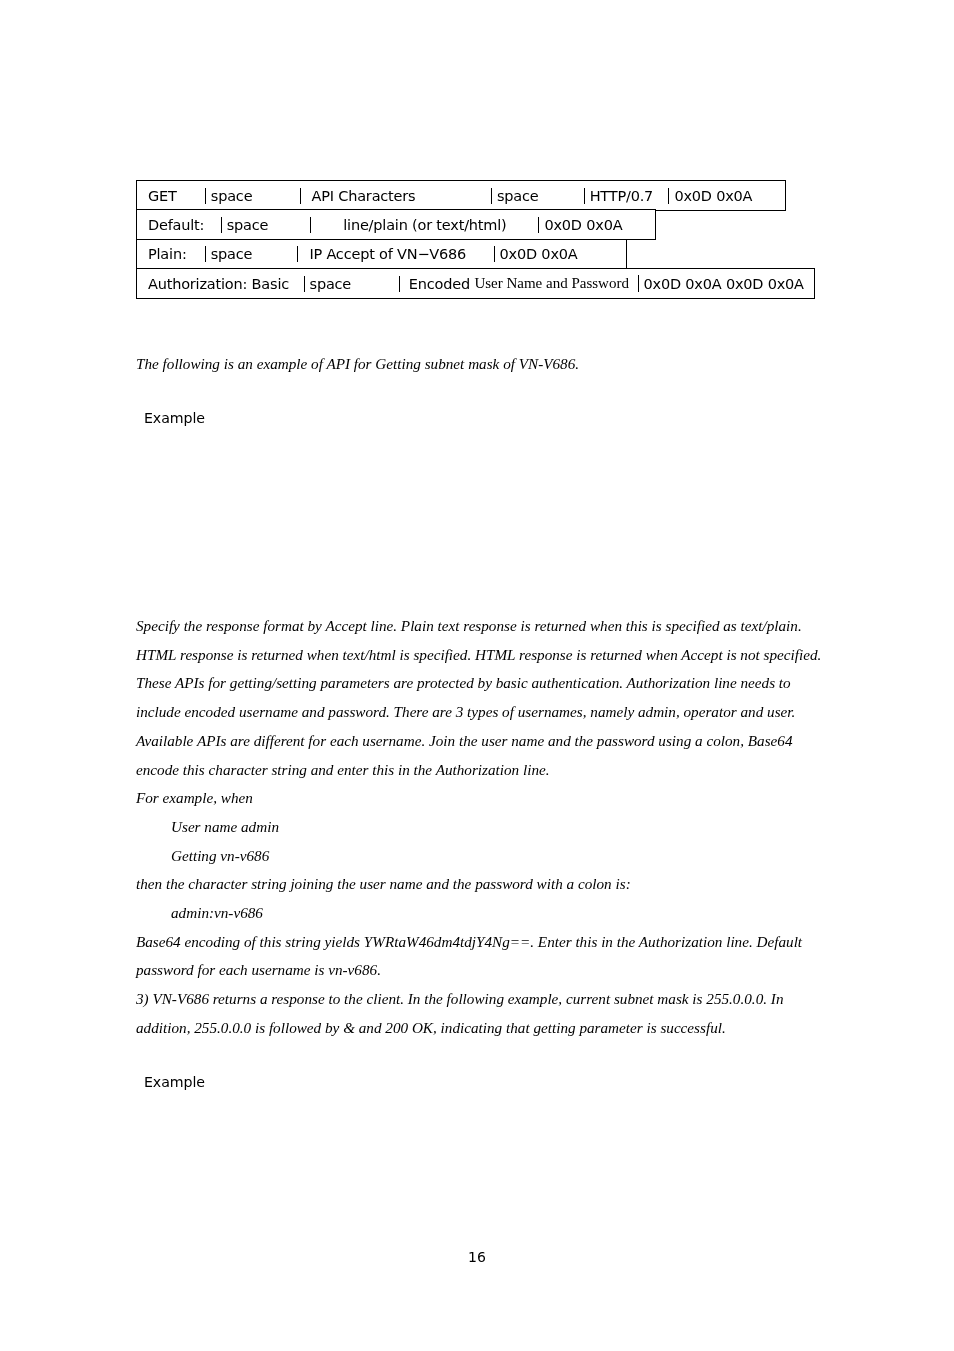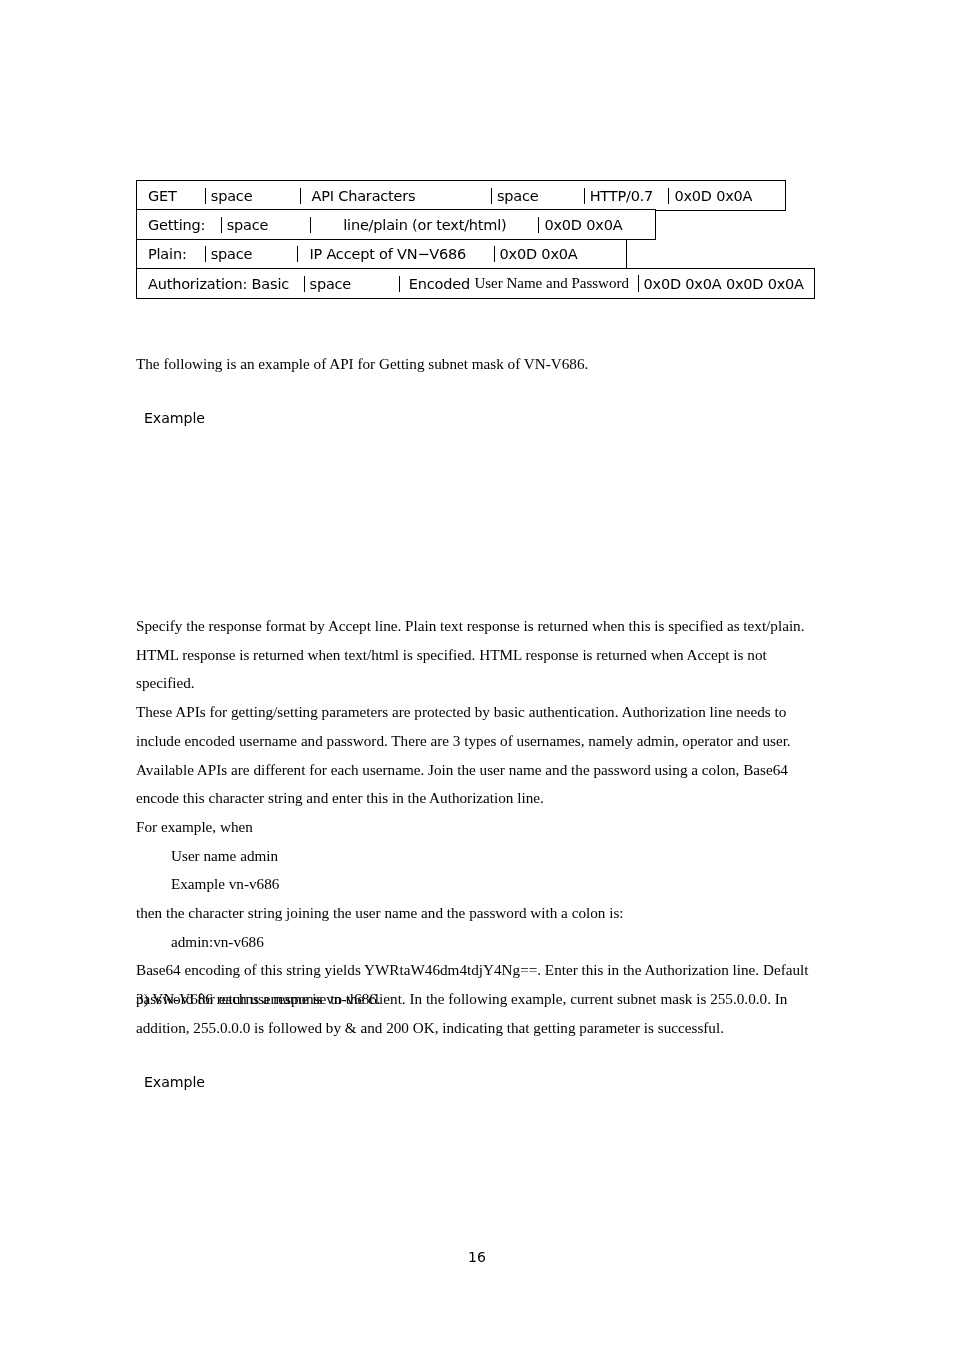--- a/index.html
+++ b/index.html
@@ -69,21 +69,21 @@
   }
 
   
   .para {
     position: absolute;
     left: 136px;
     font-size: 15.2px;
     line-height: 28.7px;
     text-align: left;
   }
-  .para-w { width: 690px; }
+  .para-w { width: 690px; font-style: italic; }
 
   .lead     { top: 350px; }
   .bodyblk  { top: 612px; }
   .respblk  { top: 985px; }
 
   .indent { padding-left: 35px; }
 
   .ex-head {
     position: absolute;
     left: 144px;
@@ -124,21 +124,21 @@
     <div class="req-row" style="width:650px">
       <div class="req-cell pad-l" style="width:69px">GET</div>
       <div class="req-cell pad-l-s" style="width:95px">space</div>
       <div class="req-cell pad-l" style="width:192px">API Characters</div>
       <div class="req-cell pad-l-s" style="width:93px">space</div>
       <div class="req-cell pad-l-s" style="width:85px">HTTP/0.7</div>
       <div class="req-cell pad-l-s" style="width:116px">0x0D 0x0A</div>
     </div>
 
     <div class="req-row" style="width:520px">
-      <div class="req-cell pad-l" style="width:85px">Getting:</div>
+      <div class="req-cell pad-l" style="width:85px">Default:</div>
       <div class="req-cell pad-l-s" style="width:90px">space</div>
       <div class="req-cell center" style="width:229px">line/plain (or text/html)</div>
       <div class="req-cell pad-l-s" style="width:116px">0x0D 0x0A</div>
     </div>
 
     <div class="req-row" style="width:491px">
       <div class="req-cell pad-l" style="width:69px">Plain:</div>
       <div class="req-cell pad-l-s" style="width:93px">space</div>
       <div class="req-cell pad-l" style="width:197px">IP Accept of VN−V686</div>
       <div class="req-cell pad-l-s" style="width:132px">0x0D 0x0A</div>
@@ -155,21 +155,21 @@
   <div class="para para-w lead">The following is an example of API for Getting subnet mask of VN-V686.</div>
 
   <div class="ex-head ex1">Example</div>
   <div class="figure-slot fig1"></div>
 
   <div class="para para-w bodyblk">
     <div>Specify the response format by Accept line. Plain text response is returned when this is specified as text/plain. HTML response is returned when text/html is specified. HTML response is returned when Accept is not specified.</div>
     <div>These APIs for getting/setting parameters are protected by basic authentication. Authorization line needs to include encoded username and password. There are 3 types of usernames, namely admin, operator and user. Available APIs are different for each username. Join the user name and the password using a colon, Base64 encode this character string and enter this in the Authorization line.</div>
     <div>For example, when</div>
     <div class="indent">User name   admin</div>
-    <div class="indent">Example    vn-v686</div>
+    <div class="indent">Getting    vn-v686</div>
     <div>then the character string joining the user name and the password with a colon is:</div>
     <div class="indent">admin:vn-v686</div>
     <div>Base64 encoding of this string yields YWRtaW46dm4tdjY4Ng==. Enter this in the Authorization line. Default password for each username is vn-v686.</div>
   </div>
 
   <div class="para para-w respblk">3) VN-V686 returns a response to the client. In the following example, current subnet mask is 255.0.0.0. In addition, 255.0.0.0 is followed by &amp; and 200 OK, indicating that getting parameter is successful.</div>
 
   <div class="ex-head ex2">Example</div>
   <div class="figure-slot fig2"></div>
 

